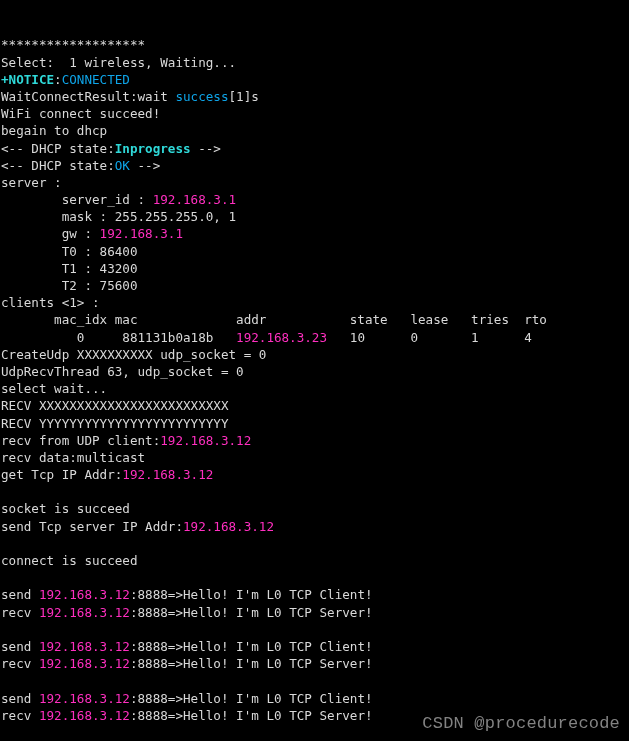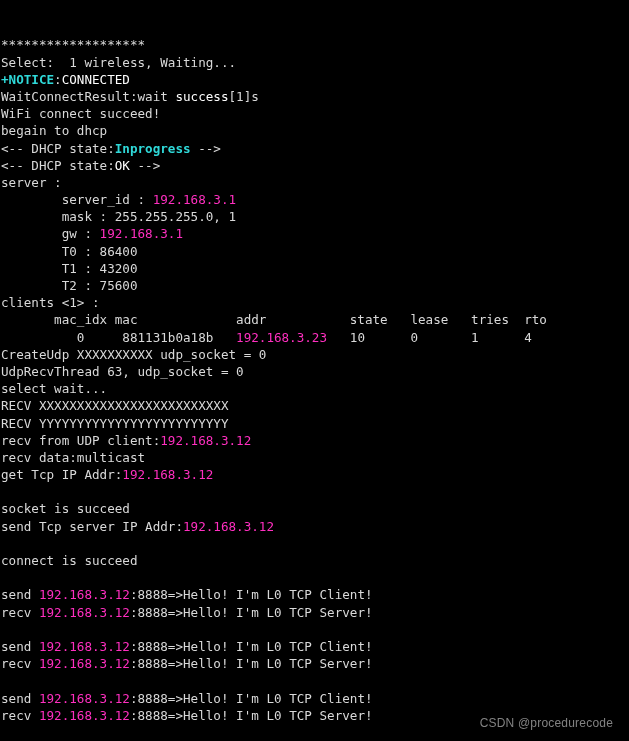--- a/index.html
+++ b/index.html
@@ -31,30 +31,30 @@
   .line {
     white-space: pre;
     height: 17.2px;
     font-family: "DejaVu Sans Mono", "Liberation Mono", monospace;
   }
   .line.blank { color: transparent; }
   .seg { white-space: pre; }
   
   .c-white   { color: #d9d9d9; }
   .c-magenta { color: #ff2fc0; }
-  .c-green   { color: #ffffff; }
+  .c-green   { color: #0ea5e9; }
   .c-cyan    { color: #2fd9d9; font-weight: bold; }
 
   #watermark {
     position: absolute;
-    right: 16px;
+    right: 9px;
     bottom: 9px;
     color: #9a9a9a;
-    font-family: Liberation Sans, sans-serif;
-    font-size: 12px;
+    font-family: Liberation Mono, monospace;
+    font-size: 17px;
     letter-spacing: 0.2px;
     white-space: pre;
     opacity: 0.85;
   }
 </style>
 </head>
 <body>
 
 <div id="terminal">
   <div id="log-lines"><div class="line"><span class="seg c-white">*******************</span></div><div class="line"><span class="seg c-white">Select:  1 wireless, Waiting...</span></div><div class="line"><span class="seg c-cyan">+NOTICE</span><span class="seg c-white">:</span><span class="seg c-green">CONNECTED</span></div><div class="line"><span class="seg c-white">WaitConnectResult:wait </span><span class="seg c-green">success</span><span class="seg c-white">[1]s</span></div><div class="line"><span class="seg c-white">WiFi connect succeed!</span></div><div class="line"><span class="seg c-white">begain to dhcp</span></div><div class="line"><span class="seg c-white">&lt;-- DHCP state:</span><span class="seg c-cyan">Inprogress</span><span class="seg c-white"> --&gt;</span></div><div class="line"><span class="seg c-white">&lt;-- DHCP state:</span><span class="seg c-green">OK</span><span class="seg c-white"> --&gt;</span></div><div class="line"><span class="seg c-white">server :</span></div><div class="line"><span class="seg c-white">        server_id : </span><span class="seg c-magenta">192.168.3.1</span></div><div class="line"><span class="seg c-white">        mask : 255.255.255.0, 1</span></div><div class="line"><span class="seg c-white">        gw : </span><span class="seg c-magenta">192.168.3.1</span></div><div class="line"><span class="seg c-white">        T0 : 86400</span></div><div class="line"><span class="seg c-white">        T1 : 43200</span></div><div class="line"><span class="seg c-white">        T2 : 75600</span></div><div class="line"><span class="seg c-white">clients &lt;1&gt; :</span></div><div class="line"><span class="seg c-white">       mac_idx mac             addr           state   lease   tries  rto</span></div><div class="line"><span class="seg c-white">          0     881131b0a18b   </span><span class="seg c-magenta">192.168.3.23</span><span class="seg c-white">   10      0       1      4</span></div><div class="line"><span class="seg c-white">CreateUdp XXXXXXXXXX udp_socket = 0</span></div><div class="line"><span class="seg c-white">UdpRecvThread 63, udp_socket = 0</span></div><div class="line"><span class="seg c-white">select wait...</span></div><div class="line"><span class="seg c-white">RECV XXXXXXXXXXXXXXXXXXXXXXXXX</span></div><div class="line"><span class="seg c-white">RECV YYYYYYYYYYYYYYYYYYYYYYYYY</span></div><div class="line"><span class="seg c-white">recv from UDP client:</span><span class="seg c-magenta">192.168.3.12</span></div><div class="line"><span class="seg c-white">recv data:multicast</span></div><div class="line"><span class="seg c-white">get Tcp IP Addr:</span><span class="seg c-magenta">192.168.3.12</span></div><div class="line blank">&nbsp;</div><div class="line"><span class="seg c-white">socket is succeed</span></div><div class="line"><span class="seg c-white">send Tcp server IP Addr:</span><span class="seg c-magenta">192.168.3.12</span></div><div class="line blank">&nbsp;</div><div class="line"><span class="seg c-white">connect is succeed</span></div><div class="line blank">&nbsp;</div><div class="line"><span class="seg c-white">send </span><span class="seg c-magenta">192.168.3.12</span><span class="seg c-white">:8888=&gt;Hello! I'm L0 TCP Client!</span></div><div class="line"><span class="seg c-white">recv </span><span class="seg c-magenta">192.168.3.12</span><span class="seg c-white">:8888=&gt;Hello! I'm L0 TCP Server!</span></div><div class="line blank">&nbsp;</div><div class="line"><span class="seg c-white">send </span><span class="seg c-magenta">192.168.3.12</span><span class="seg c-white">:8888=&gt;Hello! I'm L0 TCP Client!</span></div><div class="line"><span class="seg c-white">recv </span><span class="seg c-magenta">192.168.3.12</span><span class="seg c-white">:8888=&gt;Hello! I'm L0 TCP Server!</span></div><div class="line blank">&nbsp;</div><div class="line"><span class="seg c-white">send </span><span class="seg c-magenta">192.168.3.12</span><span class="seg c-white">:8888=&gt;Hello! I'm L0 TCP Client!</span></div><div class="line"><span class="seg c-white">recv </span><span class="seg c-magenta">192.168.3.12</span><span class="seg c-white">:8888=&gt;Hello! I'm L0 TCP Server!</span></div><div class="line blank">&nbsp;</div></div>

